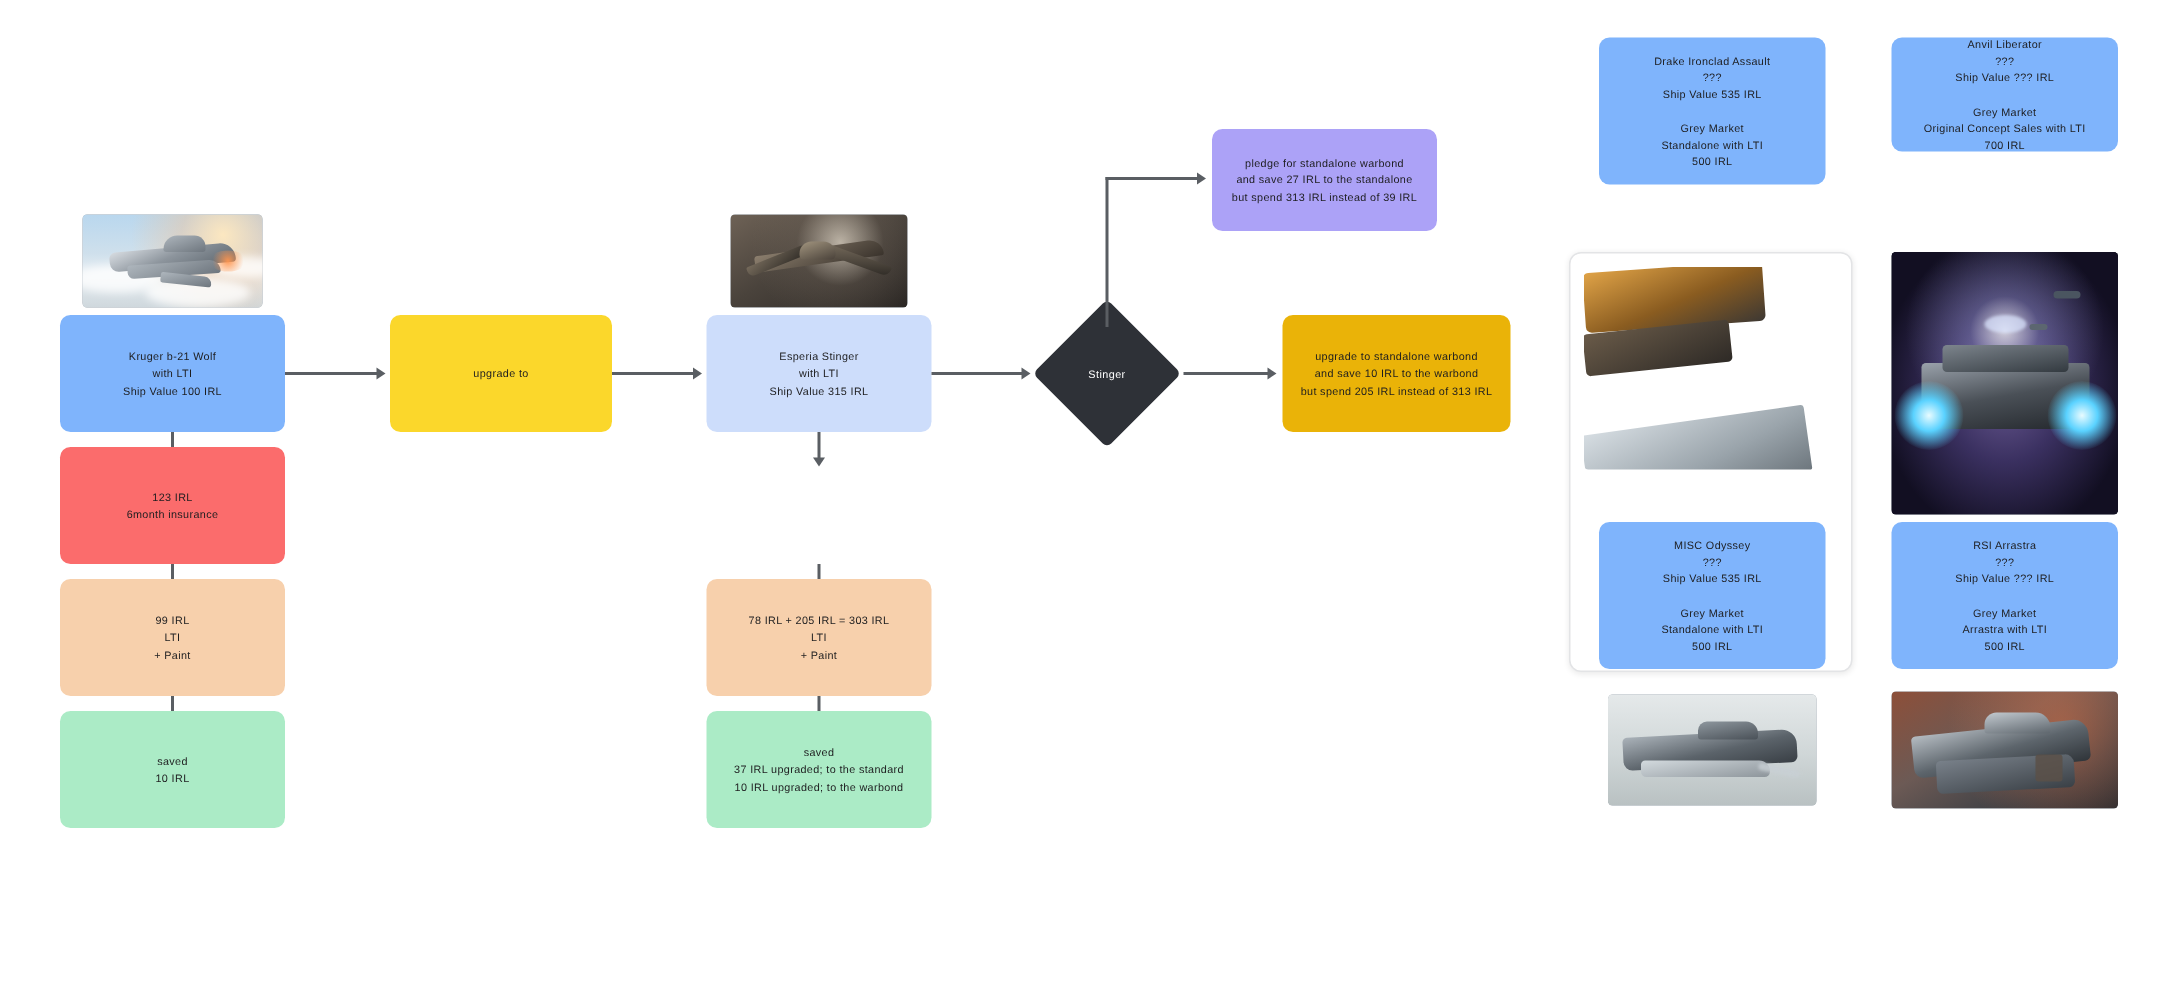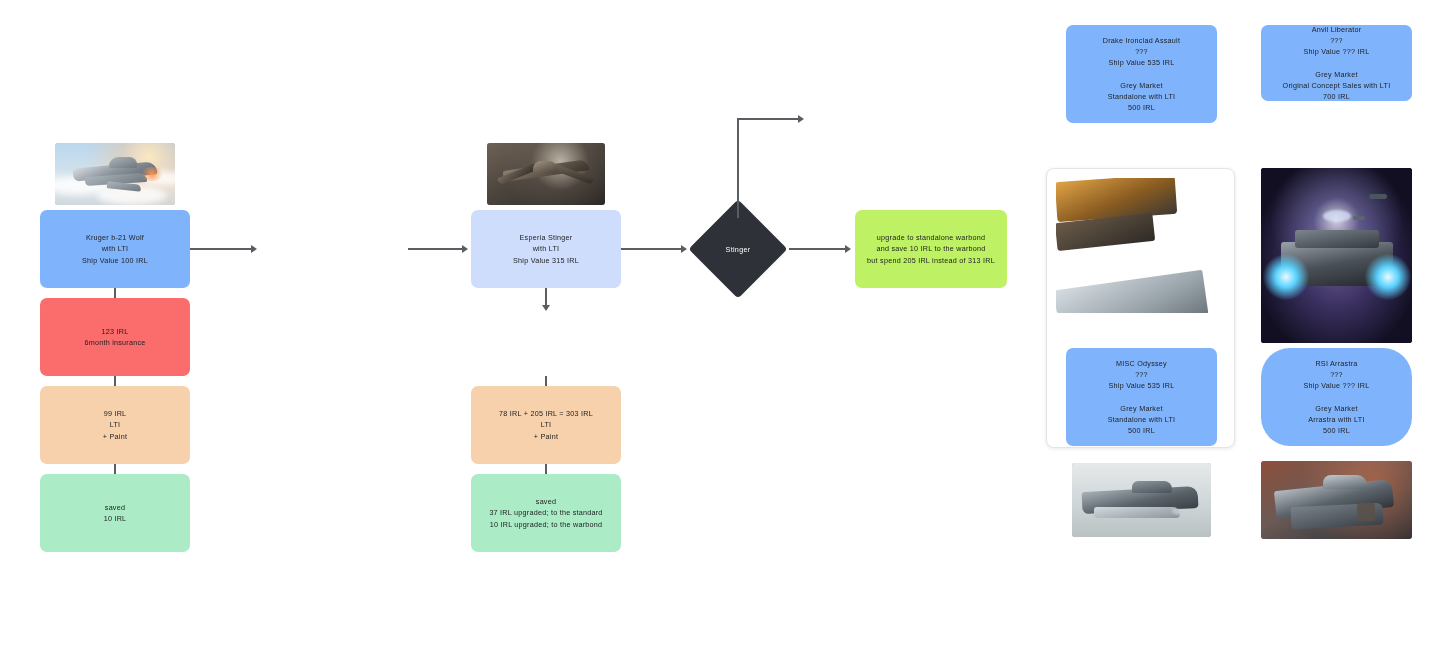--- a/index.html
+++ b/index.html
@@ -177,20 +177,23 @@
   <div class="arrow-d" style="left:111px; top:481px;"></div>
 
   <div class="node" style="left:40px; top:474px; width:150px; height:78px; background:#abebc6;">
     <span class="node-label">saved
 10 IRL</span>
   </div>
 
   <div class="edge" style="left:190px; top:248px; width:62px; height:1.6px;"></div>
   <div class="arrow-r" style="left:251px; top:245px;"></div>
 
+  <div class="node" style="left:260px; top:210px; width:148px; height:78px; background:#fbd72b;">
+    <span class="node-label">upgrade to</span>
+  </div>
 
   <div class="edge" style="left:408px; top:248px; width:56px; height:1.6px;"></div>
   <div class="arrow-r" style="left:462px; top:245px;"></div>
 
   <div class="thumb" style="left:487px; top:143px; width:118px; height:62px;">
     <div class="dark"></div>
     <div style="position:absolute;left:16px;top:22px;width:86px;height:11px;border-radius:3px 12px 2px 8px;transform:rotate(-8deg);background:linear-gradient(160deg,#8c7f6e,#3a332c);"></div>
     <div style="position:absolute;left:10px;top:27px;width:44px;height:7px;border-radius:2px 8px 2px 6px;transform:rotate(-22deg);background:linear-gradient(160deg,#756a5b,#2e2a25);"></div>
     <div style="position:absolute;left:62px;top:27px;width:46px;height:7px;border-radius:6px 2px 6px 2px;transform:rotate(20deg);background:linear-gradient(160deg,#756a5b,#2e2a25);"></div>
     <div style="position:absolute;left:46px;top:18px;width:24px;height:12px;border-radius:8px 8px 3px 3px;background:linear-gradient(160deg,#a2957f,#4a423a);"></div>
@@ -229,25 +232,30 @@
 
   <div class="diamond" style="left:703px; top:214px; width:70px; height:70px;"></div>
   <div class="diamond-text" style="left:698px; top:234px; width:80px; height:30px;">
     <span>Stinger</span>
   </div>
 
   <div class="edge" style="left:737px; top:118px; width:1.6px; height:100px;"></div>
   <div class="edge" style="left:737px; top:118px; width:63px; height:1.6px;"></div>
   <div class="arrow-r" style="left:798px; top:115px;"></div>
 
+  <div class="node" style="left:808px; top:86px; width:150px; height:68px; background:#aca2f7;">
+    <span class="node-label">pledge for standalone warbond
+and save 27 IRL to the standalone
+but spend 313 IRL instead of 39 IRL</span>
+  </div>
 
   <div class="edge" style="left:789px; top:248px; width:58px; height:1.6px;"></div>
   <div class="arrow-r" style="left:845px; top:245px;"></div>
 
-  <div class="node" style="left:855px; top:210px; width:152px; height:78px; background:#bef264;">
+  <div class="node" style="left:855px; top:210px; width:152px; height:78px; background:#eab308;">
     <span class="node-label">upgrade to standalone warbond
 and save 10 IRL to the warbond
 but spend 205 IRL instead of 313 IRL</span>
   </div>
 
   <div class="node" style="left:1066px; top:25px; width:151px; height:98px; background:#7fb4fc;">
     <span class="node-label">Drake Ironclad Assault
 ???
 Ship Value 535 IRL
 
@@ -291,21 +299,21 @@
   <div class="node" style="left:1066px; top:348px; width:151px; height:98px; background:#7fb4fc;">
     <span class="node-label">MISC Odyssey
 ???
 Ship Value 535 IRL
 
 Grey Market
 Standalone with LTI
 500 IRL</span>
   </div>
 
-  <div class="node" style="left:1261px; top:348px; width:151px; height:98px; background:#7fb4fc;border-radius:29px;">
+  <div class="node" style="left:1261px; top:348px; width:151px; height:98px; background:#7fb4fc;">
     <span class="node-label">RSI Arrastra
 ???
 Ship Value ??? IRL
 
 Grey Market
 Arrastra with LTI
 500 IRL</span>
   </div>
 
   <div class="thumb" style="left:1072px; top:463px; width:139px; height:74px;">

